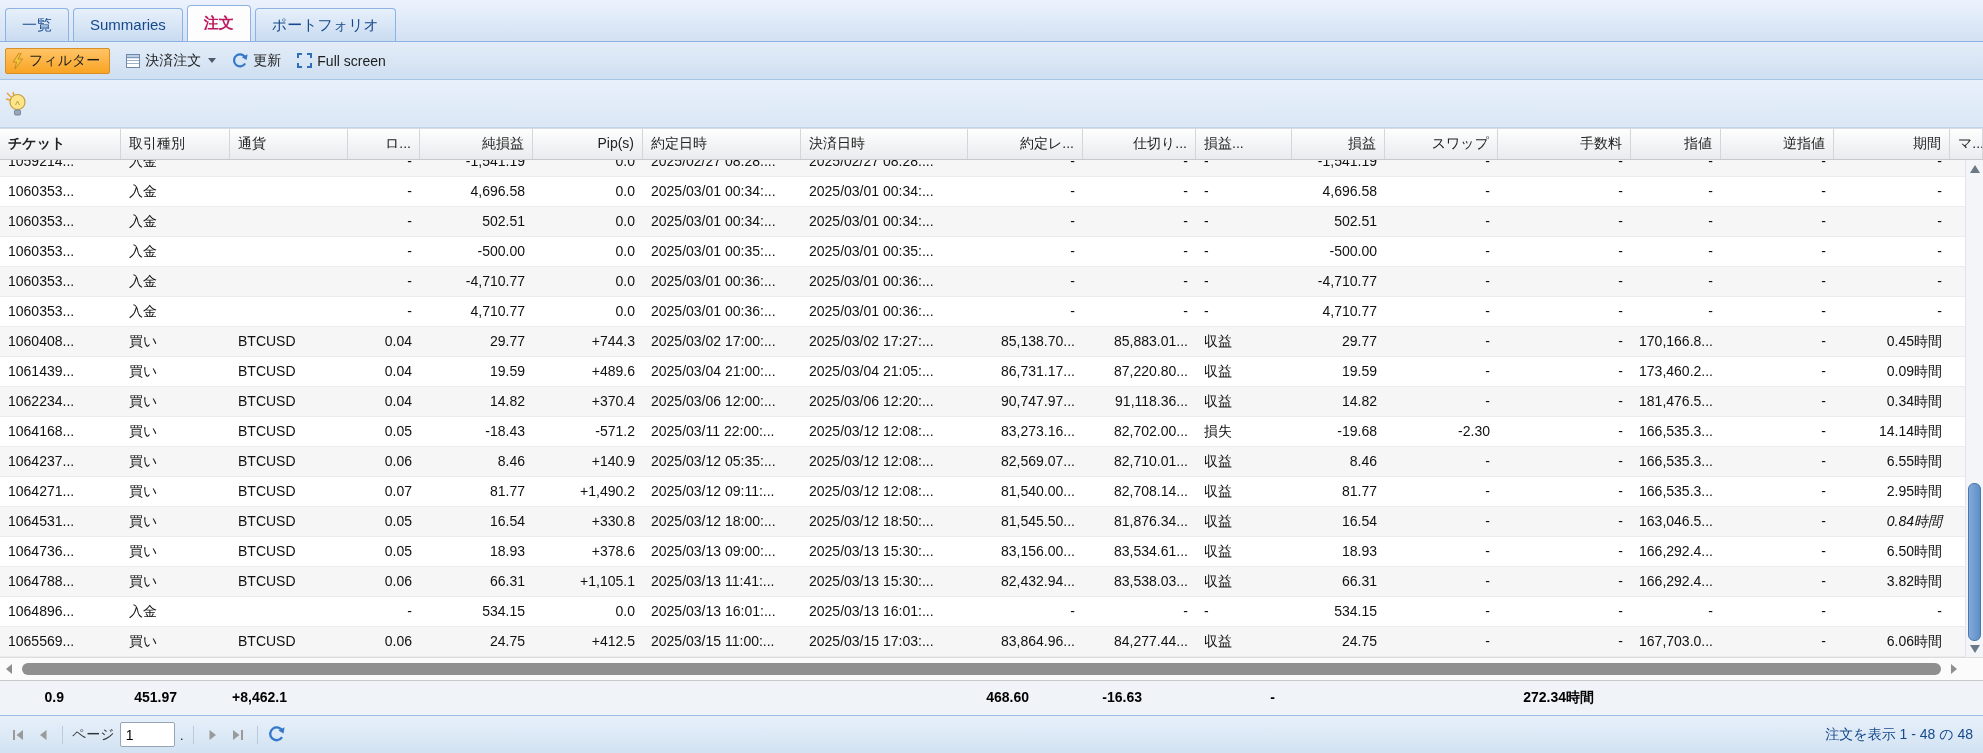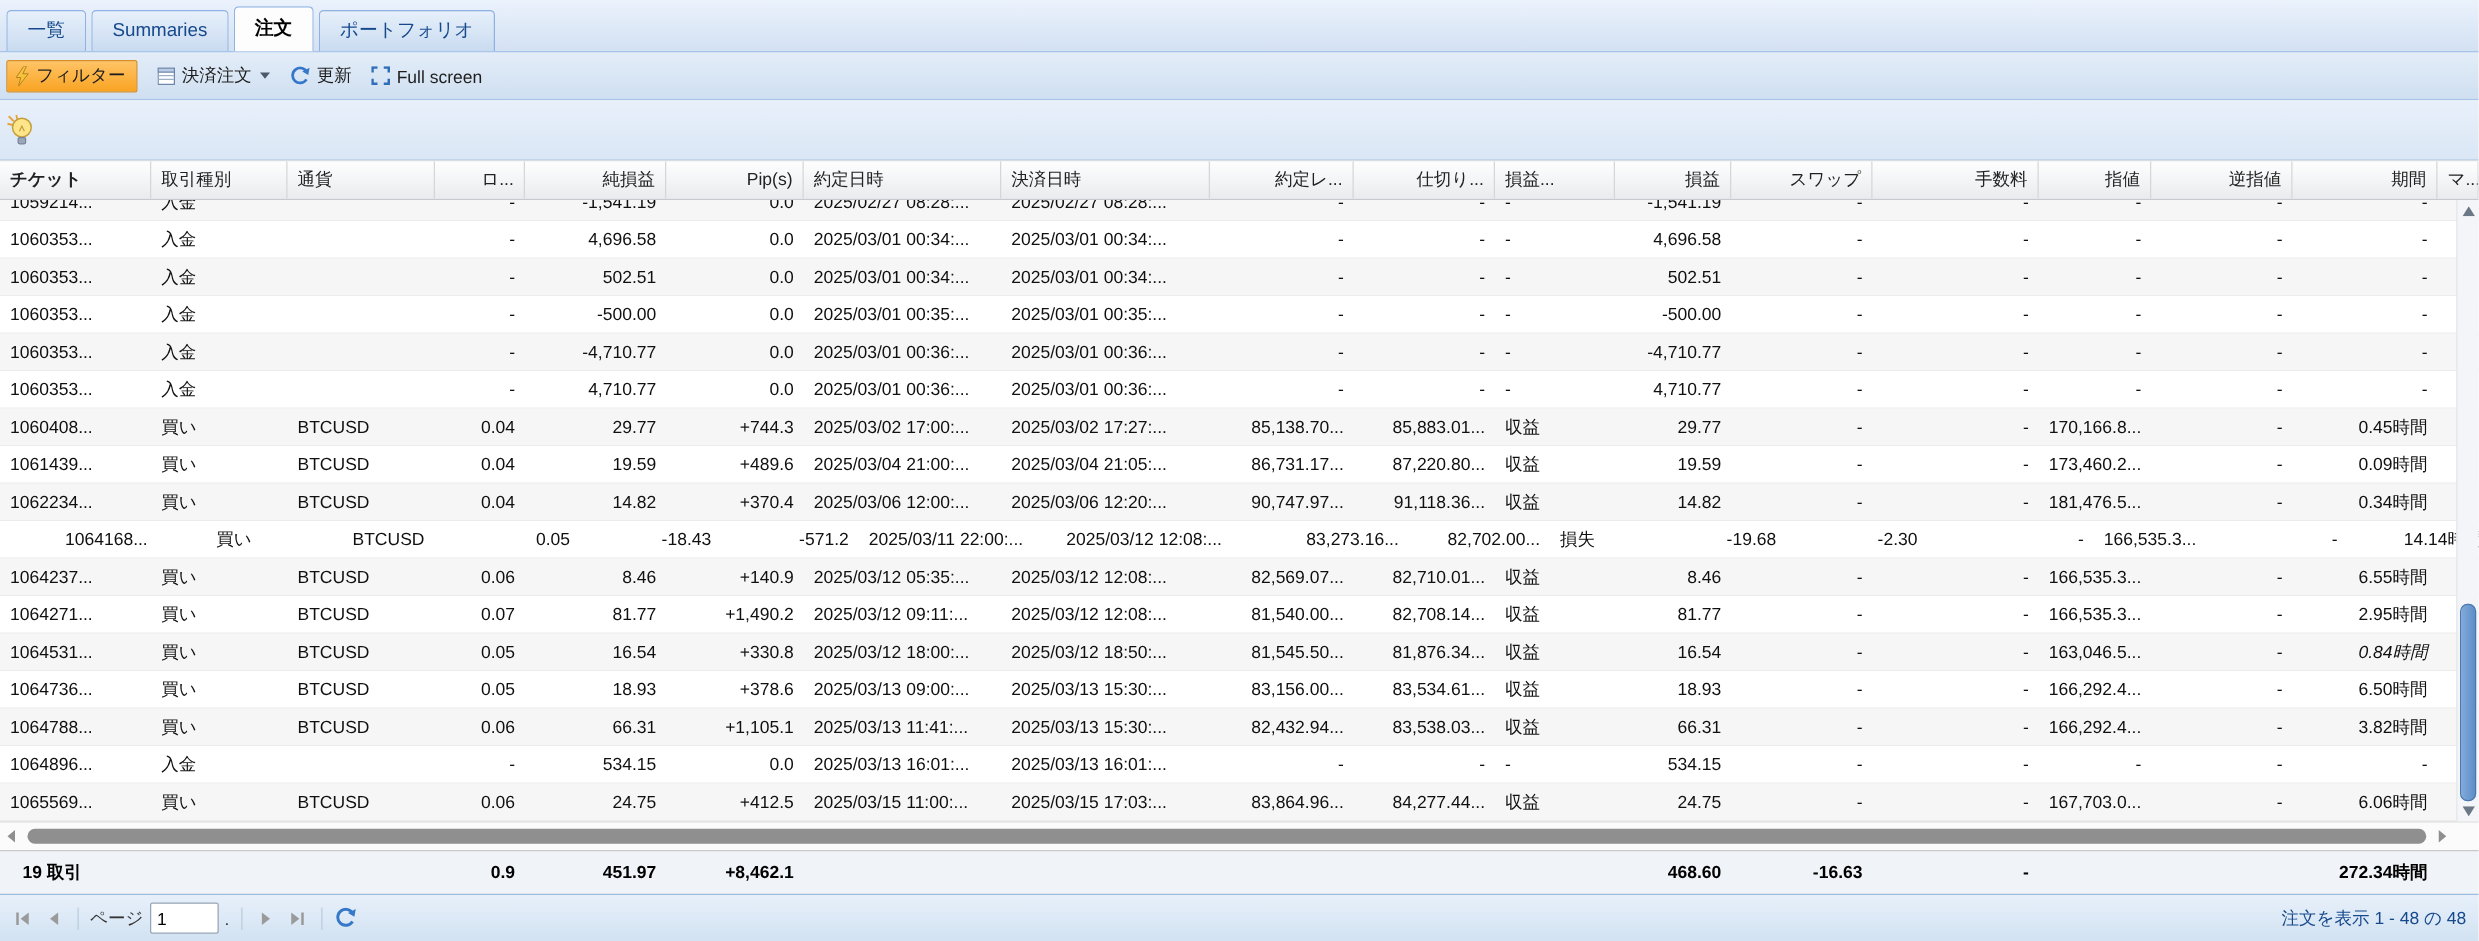--- a/index.html
+++ b/index.html
@@ -4,21 +4,21 @@
 <style>
   *{box-sizing:border-box;margin:0;padding:0}
   html,body{width:1983px;height:753px;overflow:hidden}
   body{font-family:"Liberation Sans","DejaVu Sans",sans-serif;background:#fff;position:relative}
 
   
   .tabbar{height:42px;background:linear-gradient(#ebf2fc,#d3e1f3);border-bottom:1px solid #8db2e3;
           display:flex;align-items:flex-end;padding-left:5px}
   .tab{height:33px;line-height:31px;padding:0 16px;margin-right:4px;border:1px solid #8db2e3;border-bottom:none;
        border-radius:4px 4px 0 0;background:linear-gradient(#e7f0fb,#c9dbf0);color:#15498b;font-size:15px;cursor:pointer;white-space:nowrap}
-  .tab.active{background:#fdfdfe;font-weight:bold;height:36px;line-height:34px;color:#000000}
+  .tab.active{background:#fdfdfe;font-weight:bold;height:36px;line-height:34px;color:#be185d}
 
   
   .toolbar{height:38px;background:linear-gradient(#e3edf8,#cfdff1);border-bottom:1px solid #a6c4e5;
            display:flex;align-items:center;padding:0 5px;gap:16px;font-size:14px;color:#1d1d1d}
   .tbtn{display:inline-flex;align-items:center;gap:5px;cursor:pointer;white-space:nowrap}
   .filter-btn{background:linear-gradient(#ffc466,#f9a423);border:1px solid #d98f24;border-radius:2px;padding:3px 9px 3px 5px}
   .caret{width:0;height:0;border-left:4px solid transparent;border-right:4px solid transparent;border-top:5px solid #4d5a6a;margin-left:2px}
 
   
   .banner{height:48px;background:linear-gradient(#e8f0fa,#dbe7f6);border-bottom:1px solid #c3d5ea;
@@ -322,21 +322,21 @@
       <div class="cell al" style="width: 96px;">収益</div>
       <div class="cell ar" style="width: 93px;">14.82</div>
       <div class="cell ar" style="width: 113px;">-</div>
       <div class="cell ar" style="width: 133px;">-</div>
       <div class="cell ar" style="width: 90px;">181,476.5...</div>
       <div class="cell ar" style="width: 113px;">-</div>
       <div class="cell ar" style="width: 116px;">0.34時間</div>
       <div class="cell al" style="width: 33px;"></div>
     </div>
     <div class="row">
-      <div class="cell al" style="width: 121px; margin-left: 44px;">1064168...</div>
+      <div class="cell al" style="width: 121px;">1064168...</div>
       <div class="cell al" style="width: 109px;">買い</div>
       <div class="cell al" style="width: 118px;">BTCUSD</div>
       <div class="cell ar" style="width: 72px;">0.05</div>
       <div class="cell ar" style="width: 113px;">-18.43</div>
       <div class="cell ar" style="width: 110px;">-571.2</div>
       <div class="cell al" style="width: 158px;">2025/03/11 22:00:...</div>
       <div class="cell al" style="width: 167px;">2025/03/12 12:08:...</div>
       <div class="cell ar" style="width: 115px;">83,273.16...</div>
       <div class="cell ar" style="width: 113px;">82,702.00...</div>
       <div class="cell al" style="width: 96px;">損失</div>
@@ -512,21 +512,20 @@
   </span>
   <div class="vthumb"></div>
   <span class="varrow" style="bottom:4px">
     <svg width="10" height="8" viewBox="0 0 10 8">
         <path d="M0 0 L10 0 L5 8 Z" fill="#6b7885"></path>
       </svg>
   </span>
 </div>
 
 <div class="summary">
-    <div class="scell label al" style="width: 348px;">19 取引</div>
     <div class="scell ar" style="width: 72px;">0.9</div>
     <div class="scell ar" style="width: 113px;">451.97</div>
     <div class="scell ar" style="width: 110px;">+8,462.1</div>
     <div class="scell al" style="width: 158px;"></div>
     <div class="scell al" style="width: 167px;"></div>
     <div class="scell ar" style="width: 115px;"></div>
     <div class="scell ar" style="width: 113px;"></div>
     <div class="scell al" style="width: 96px;"></div>
     <div class="scell ar" style="width: 93px;">468.60</div>
     <div class="scell ar" style="width: 113px;">-16.63</div>

